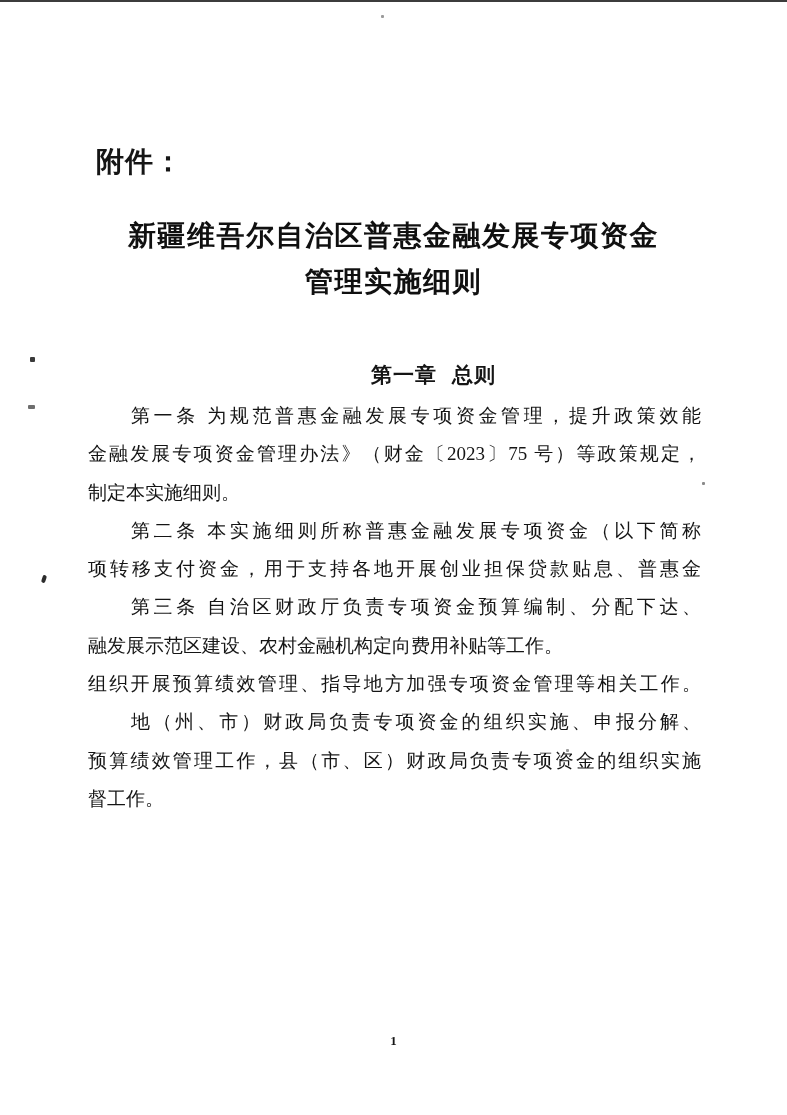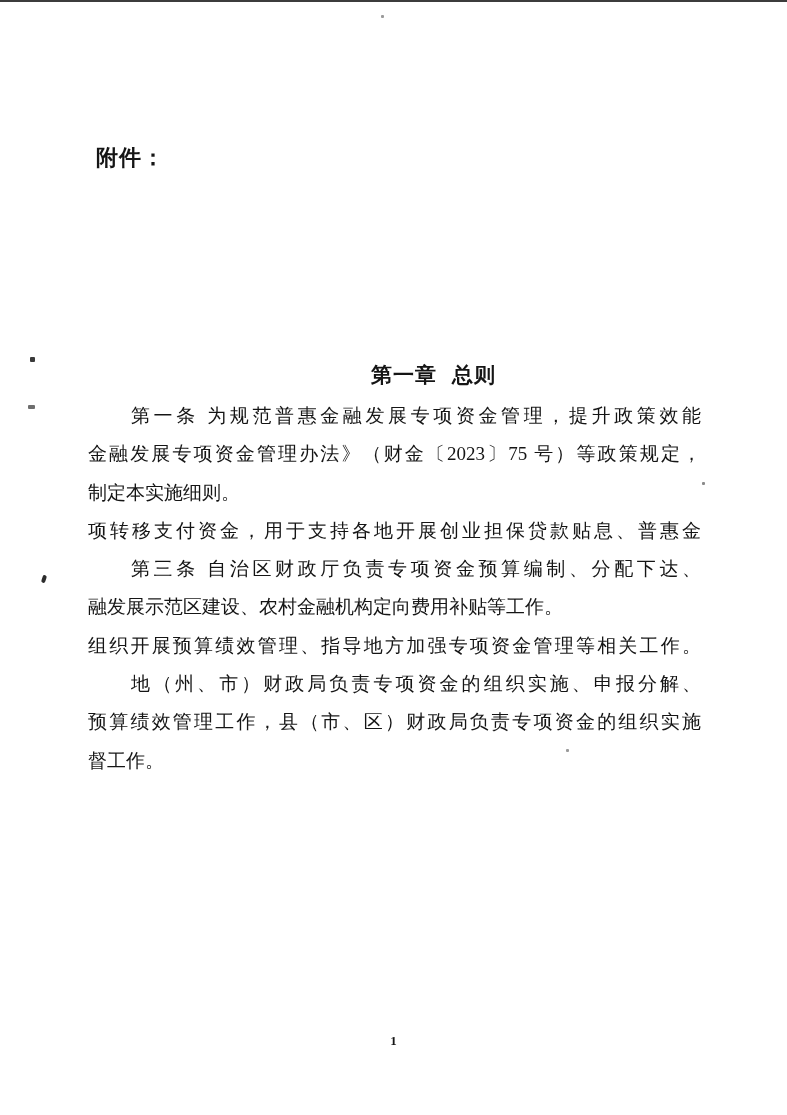--- a/index.html
+++ b/index.html
@@ -23,21 +23,21 @@
     top: 0; left: 0;
     width: 100%; height: 2px;
     background: #3c3c3c;
   }
   .attachment-label {
     position: absolute;
     top: 143px;
     left: 96px;
     font-family: "Liberation Sans", sans-serif;
     font-weight: bold;
-    font-size: 22px;
+    font-size: 28px;
     letter-spacing: 1px;
   }
   .doc-title {
     position: absolute;
     top: 213px;
     left: 0;
     width: 100%;
     text-align: center;
     font-family: "Liberation Sans", sans-serif;
     font-weight: bold;
@@ -111,27 +111,32 @@
 
   <div class="speckle s1"></div>
   <div class="speckle s2"></div>
   <div class="speckle s3"></div>
   <div class="speckle s4"></div>
   <div class="speckle s5"></div>
   <div class="speckle s6"></div>
 
   <div class="attachment-label">附件：</div>
 
+  <div class="doc-title">
+    <div>新疆维吾尔自治区普惠金融发展专项资金</div>
+    <div>管理实施细则</div>
+  </div>
 
   <div class="chapter-heading">第一章 总则</div>
 
   <div class="doc-body">
     <div class="body-line indent">第一条 为规范普惠金融发展专项资金管理，提升政策效能</div>
     <div class="body-line">金融发展专项资金管理办法》（财金〔2023〕75 号）等政策规定，</div>
     <div class="body-line para-end">制定本实施细则。</div>
+    <div class="body-line indent">第二条 本实施细则所称普惠金融发展专项资金（以下简称</div>
     <div class="body-line">项转移支付资金，用于支持各地开展创业担保贷款贴息、普惠金</div>
     <div class="body-line indent">第三条 自治区财政厅负责专项资金预算编制、分配下达、</div>
     <div class="body-line para-end">融发展示范区建设、农村金融机构定向费用补贴等工作。</div>
     <div class="body-line">组织开展预算绩效管理、指导地方加强专项资金管理等相关工作。</div>
     <div class="body-line indent">地（州、市）财政局负责专项资金的组织实施、申报分解、</div>
     <div class="body-line">预算绩效管理工作，县（市、区）财政局负责专项资金的组织实施</div>
     <div class="body-line para-end">督工作。</div>
   </div>
 
   <div class="page-number">1</div>

